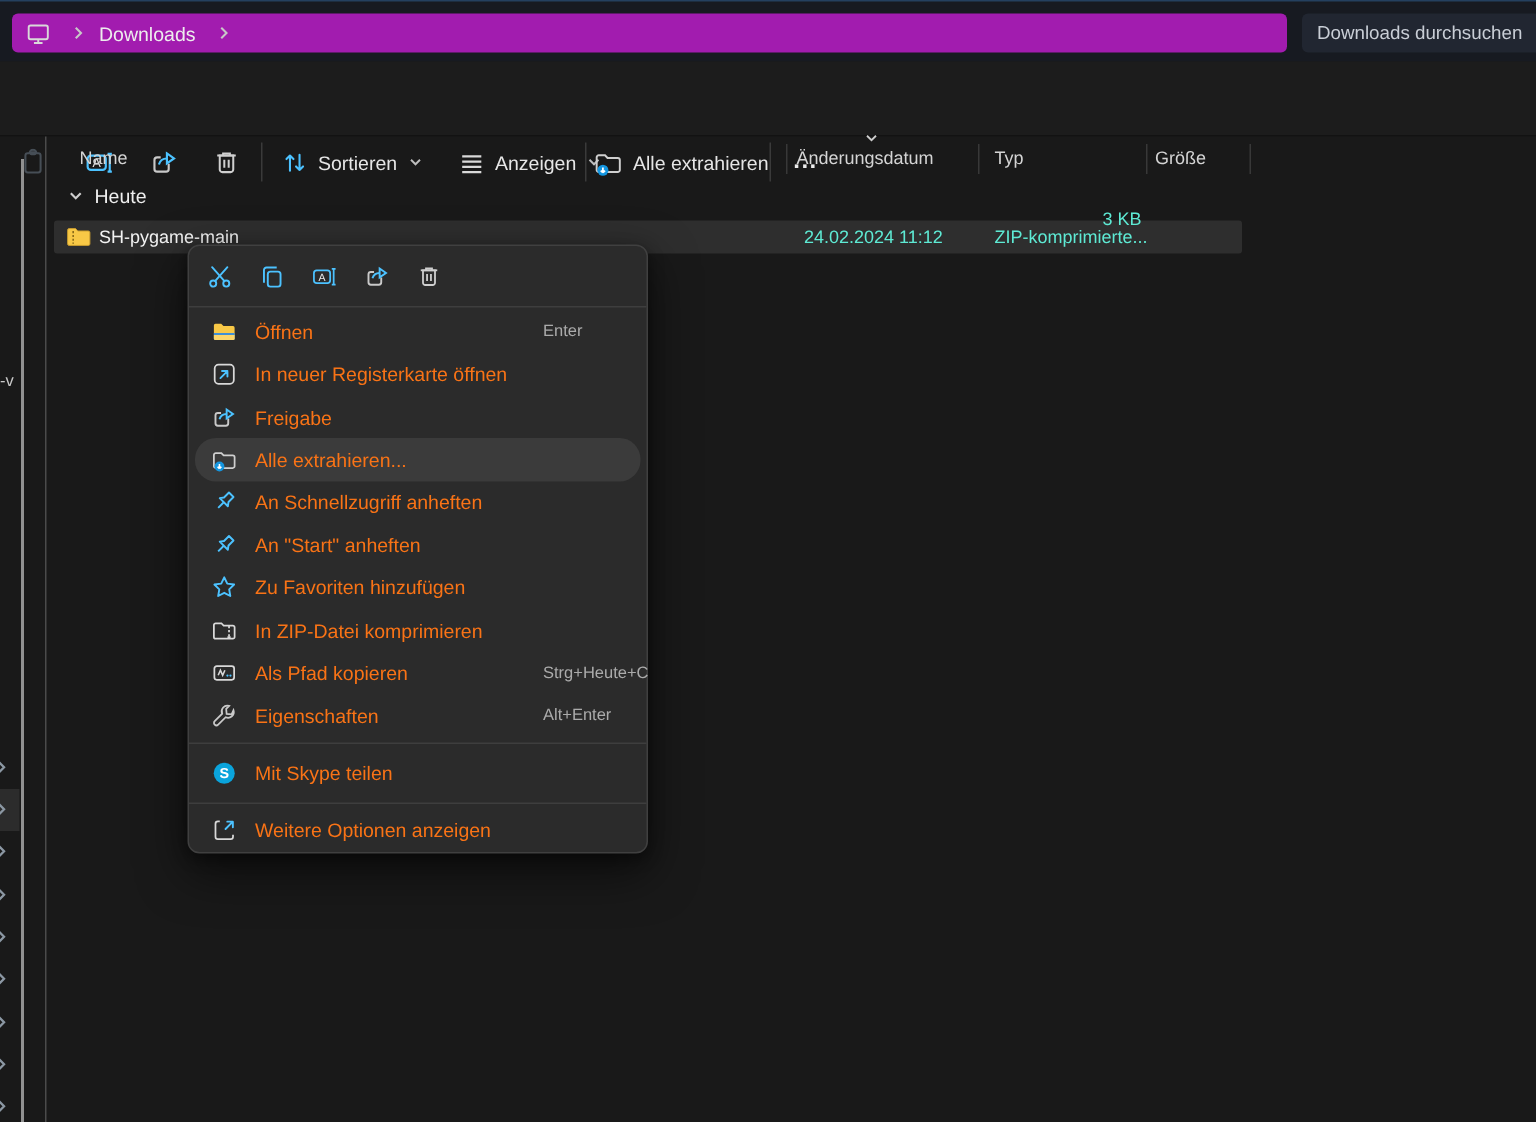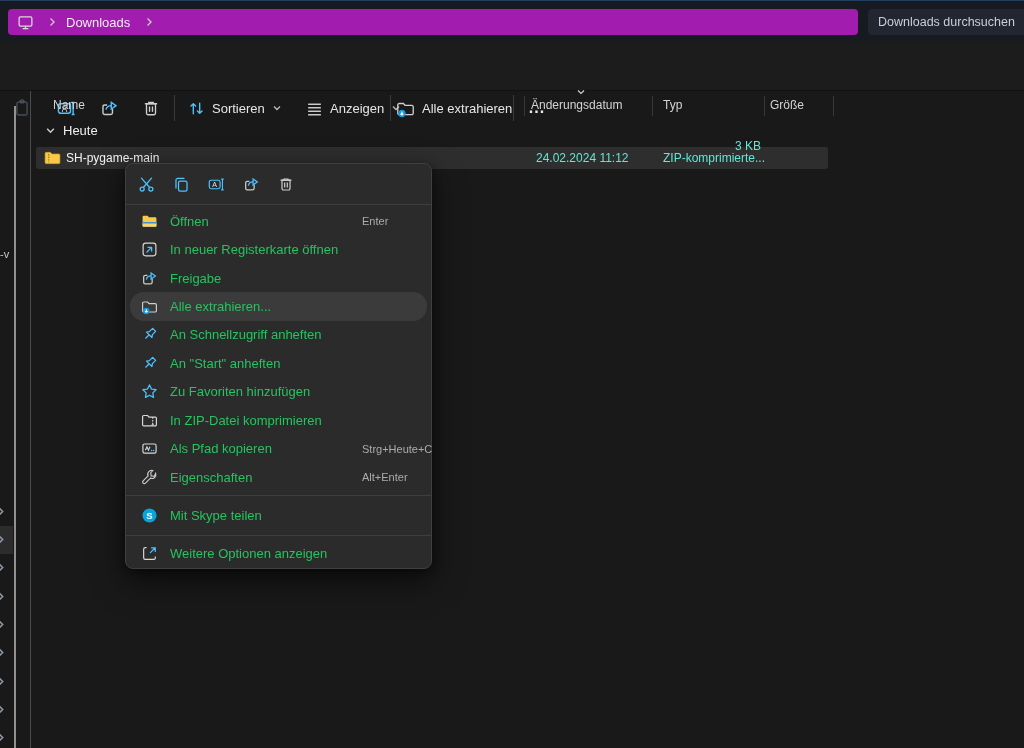--- a/index.html
+++ b/index.html
@@ -60,21 +60,21 @@
            background:#2b2b2b; border:1px solid #404040; border-radius:8px;
            box-shadow:0 12px 32px rgba(0,0,0,.55), 0 3px 10px rgba(0,0,0,.4); }
   .cmenu-iconrow { height:40px; display:flex; align-items:center; padding-left:6px; }
   .cmi-btn { width:28px; height:26px; margin-right:7px; display:flex; align-items:center;
              justify-content:center; border-radius:4px; }
   .mdiv { height:1px; background:#3e3e3e; }
   .mi-wrap { padding-top:2px; }
   .mi { height:28.45px; margin:0 4px; padding-left:11px; display:flex; align-items:center;
         position:relative; border-radius:4px; }
   .mi.hl { background:#3b3b3b;border-radius:14px; }
-  .mi .lbl { margin-left:12px; font-size:13px; color:#22c55e; white-space:nowrap; }
+  .mi .lbl { margin-left:12px; font-size:13px; color:#f97316; white-space:nowrap; }
   .mi .sc { position:absolute; left:232px; font-size:11px; color:#ababab; white-space:nowrap; }
   .mi .sub { position:absolute; right:12px; top:9px; }
   .mi.skype { height:31px; margin-top:3.5px; }
   .mi.moreopts { height:28.5px; margin-top:3.5px; }
   .mdiv.d2 { margin-top:4px; }
   .mdiv.d3 { margin-top:4px; }
 </style>
 </head>
 <body>
 

